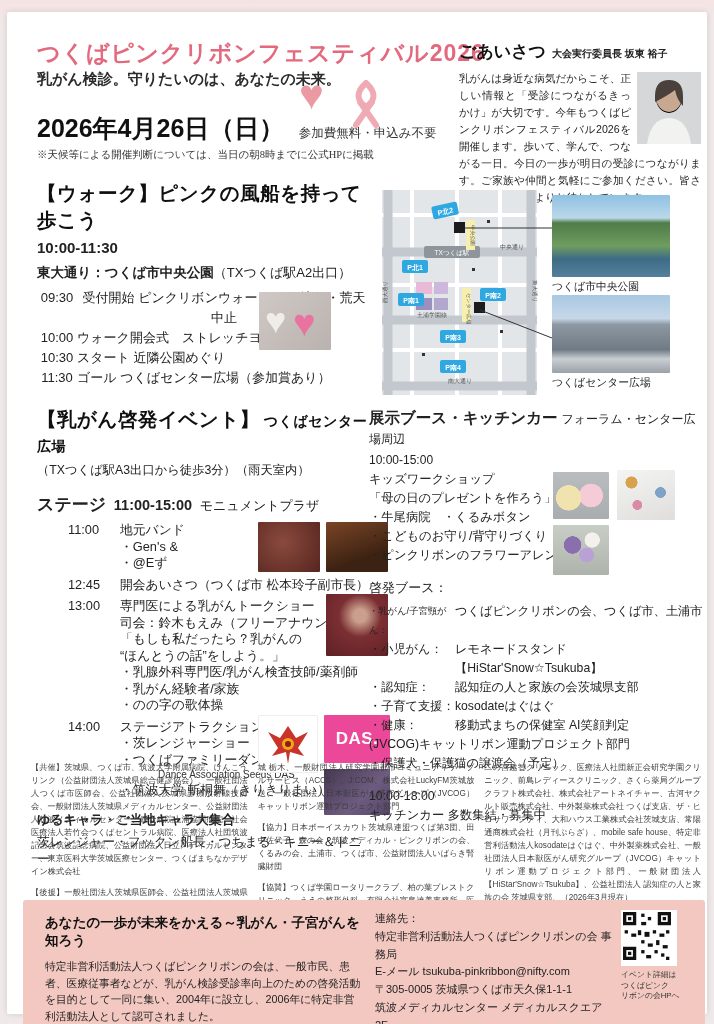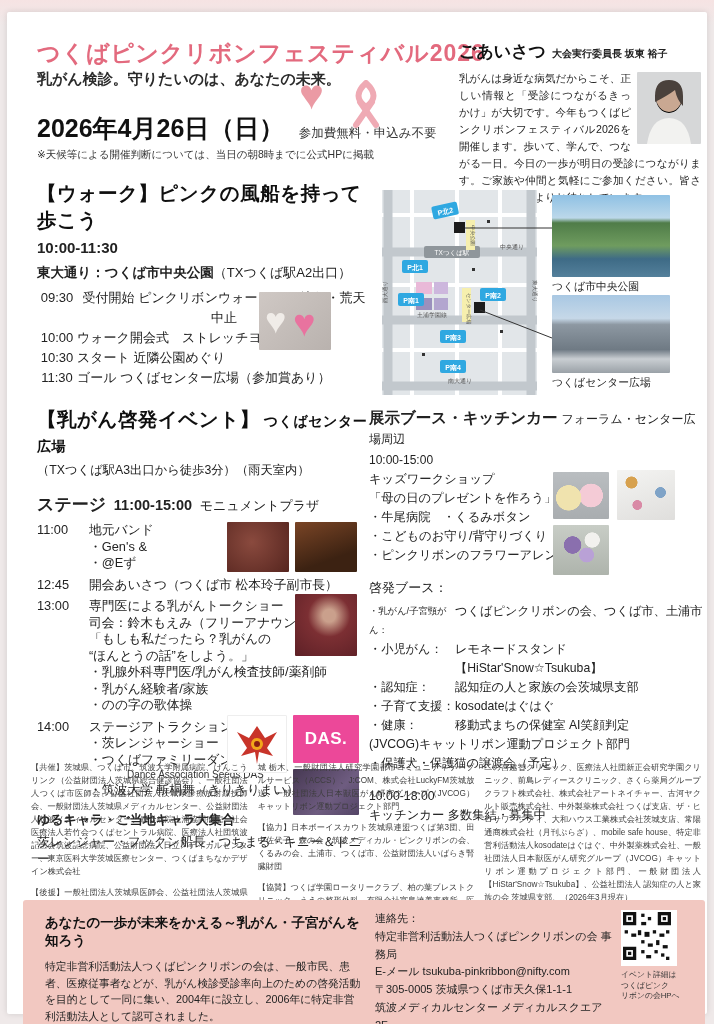--- a/index.html
+++ b/index.html
@@ -8,21 +8,21 @@
   .flyer{position:absolute;left:7px;top:12px;width:700px;height:1002px;background:#fff;border-radius:2px;box-shadow:0 0 6px rgba(0,0,0,.12);}
 
   
   .title{position:absolute;left:30px;top:26px;font-size:23px;font-weight:bold;color:#e36a7e;letter-spacing:1px;white-space:nowrap;}
   .subtitle{position:absolute;left:30px;top:58px;font-size:15px;font-weight:bold;color:#2b2b2b;}
   .heart{position:absolute;left:292px;top:62px;font-size:42px;color:#eb9aa4;line-height:1;}
   .ribbon{position:absolute;left:342px;top:68px;}
   .date-row{position:absolute;left:30px;top:100px;white-space:nowrap;}
   .date-main{font-size:25px;font-weight:bold;color:#111;}
   .date-suffix{font-size:12.5px;color:#333;margin-left:10px;}
-  .date-note{position:absolute;left:30px;top:136px;font-size:10.5px;color:#333;}
+  .date-note{position:absolute;left:30px;top:136px;font-size:10.5px;color:#333;font-family:Liberation Serif, serif;}
 
   
   .greeting{position:absolute;left:452px;top:28px;width:242px;}
   .greeting h2{display:inline;font-size:17px;margin:0;color:#111;}
   .greeting .chair{font-size:10px;font-weight:bold;color:#222;margin-left:6px;}
   .greeting .gbody{margin-top:7px;font-size:10.6px;line-height:1.6;color:#222;text-align:justify;}
   .chair-photo{float:right;width:64px;height:72px;margin:2px 0 4px 6px;border-radius:1px;overflow:hidden;}
 
   
   .col-left{position:absolute;left:30px;top:168px;width:334px;}
@@ -37,21 +37,21 @@
   .srow .t{width:40px;flex:none;}
   .balloons-photo{position:absolute;left:222px;top:112px;width:72px;height:58px;border-radius:1px;background:linear-gradient(135deg,#cfc8c4,#b9b2ae);overflow:hidden;}
   .balloons-photo .h1{position:absolute;left:6px;top:8px;font-size:36px;color:#f0ece8;}
   .balloons-photo .h2{position:absolute;left:34px;top:10px;font-size:38px;color:#e8739f;}
 
   .event-sec{margin-top:18px;position:relative;}
   .access{font-size:12.3px;margin-top:6px;color:#222;}
   .stage-h{margin-top:14px;font-size:13px;}
   .stage-h .a{font-size:17px;font-weight:bold;}
   .stage-h .b{font-size:14.5px;font-weight:bold;margin:0 4px;}
-  .stage-items{margin-top:6px;}
+  .stage-items{margin-top:6px;margin-left:31px;}
   .item{position:relative;display:flex;margin-bottom:5px;}
   .item .t{width:52px;flex:none;font-size:12.8px;line-height:16.5px;}
   .item .lines{font-size:12.8px;line-height:16.5px;}
   .item .lines .das-en{font-size:10px;color:#333;padding-left:38px;line-height:14px;}
   .ph{position:absolute;border-radius:1px;overflow:hidden;}
   .band1{left:190px;top:0;width:62px;height:50px;background:radial-gradient(circle at 40% 40%,#8a4a3e,#56251f);}
   .band2{left:258px;top:0;width:62px;height:50px;background:linear-gradient(160deg,#7a4526,#3c2212 70%);}
   .host{left:258px;top:-4px;width:62px;height:62px;background:radial-gradient(circle at 55% 35%,#caa08c 12%,#7c2f33 40%,#5d2026);}
   .ibaranger{left:190px;top:-4px;width:58px;height:56px;background:#fff;border:1px solid #eee;display:flex;align-items:center;justify-content:center;}
   .das{left:256px;top:-4px;width:66px;height:48px;background:#ec4899;color:#fff;display:flex;align-items:center;justify-content:center;font-weight:bold;font-size:17px;letter-spacing:.5px;}

